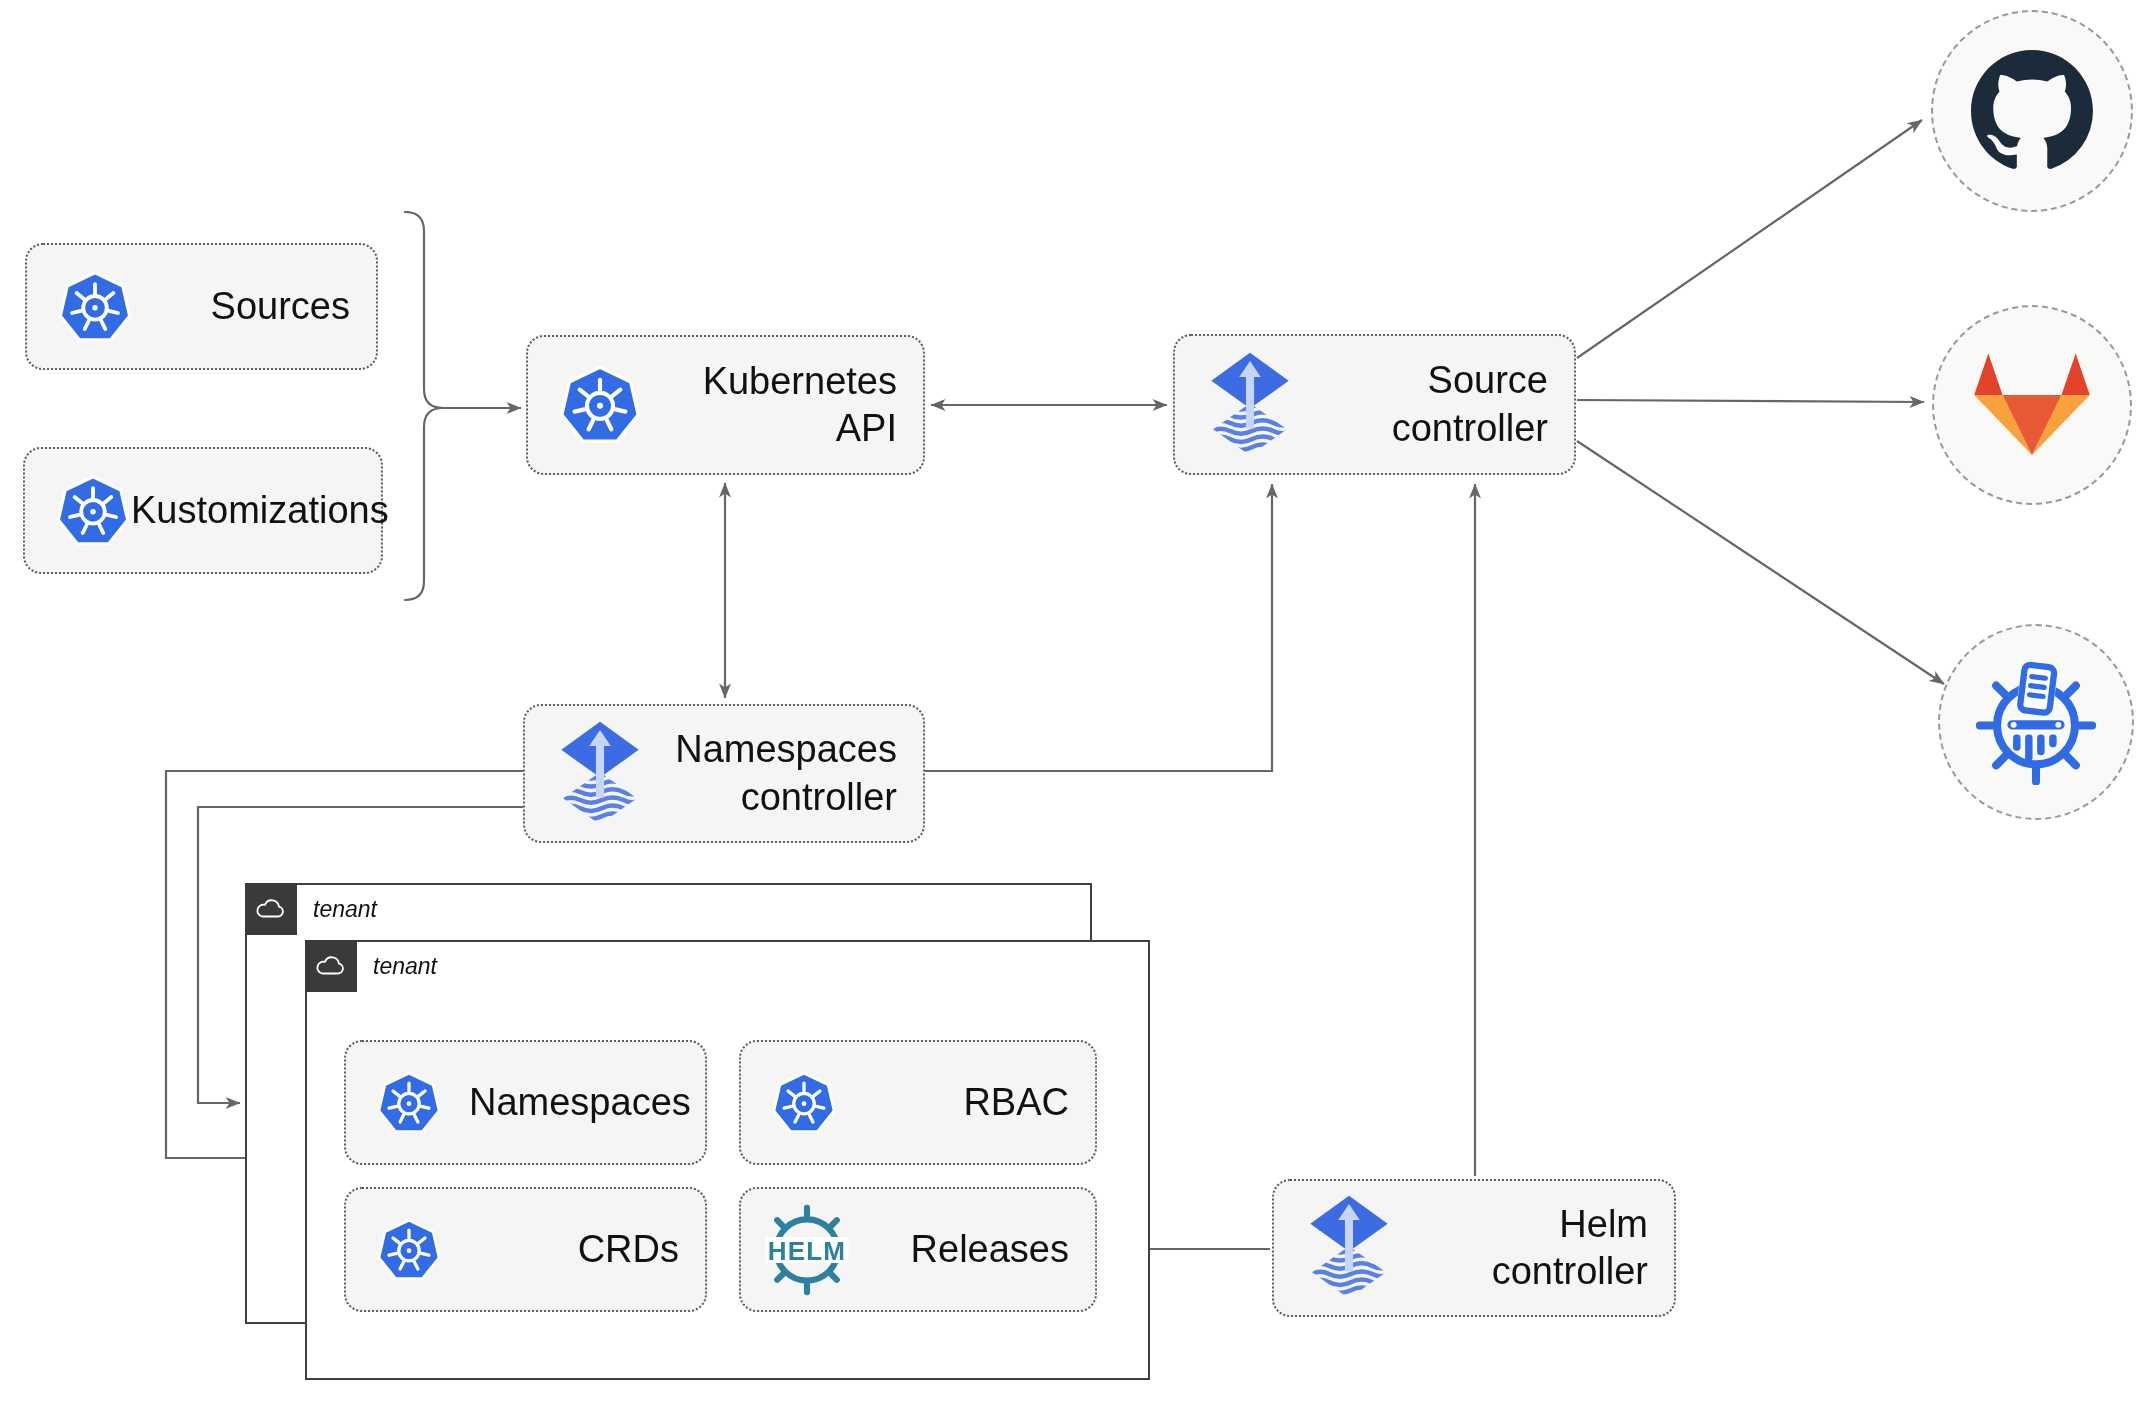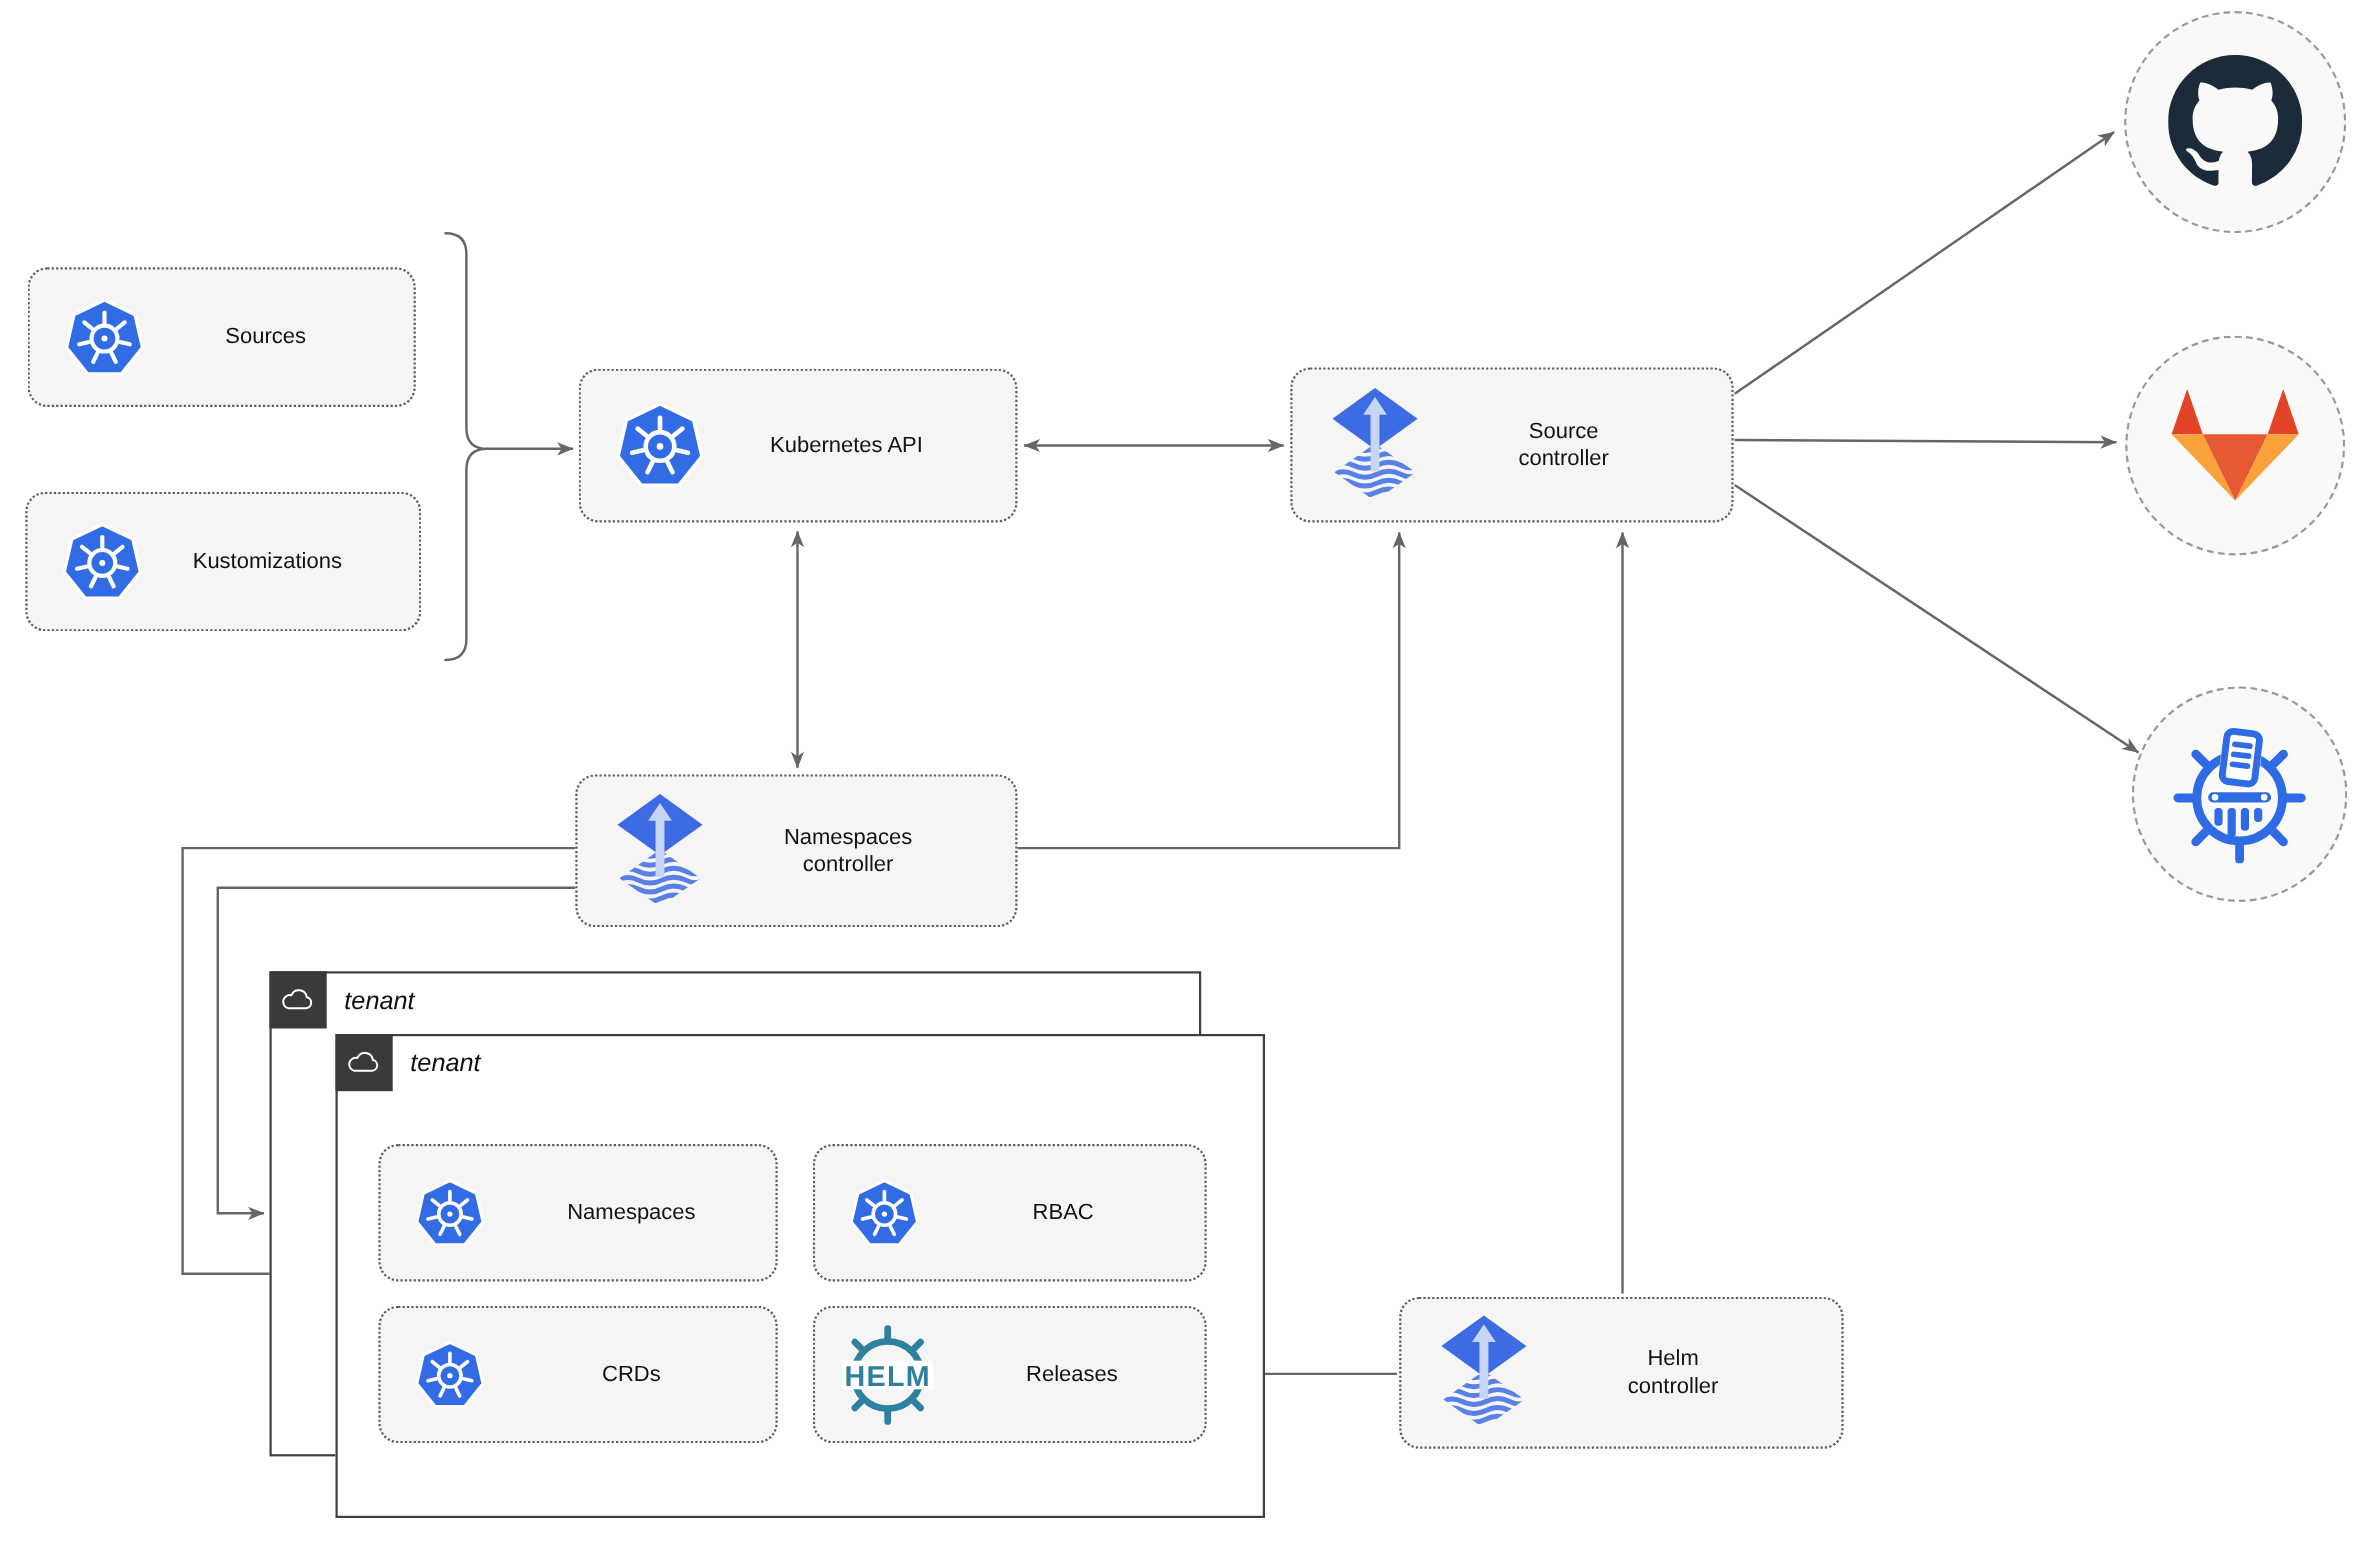--- a/index.html
+++ b/index.html
@@ -5,21 +5,21 @@
   html,body{margin:0;padding:0;background:#fff;font-family:"Liberation Sans",sans-serif;}
   #canvas{position:relative;width:2144px;height:1407px;background:#fff;overflow:hidden;}
   #wires{position:absolute;left:0;top:0;z-index:0;}
   .node{
     position:absolute;display:flex;align-items:center;
     background:#f5f5f5;border:2px dotted #5c5c5c;border-radius:18px;
     box-sizing:border-box;z-index:3;
   }
   .node .ic{flex:0 0 auto;margin-left:30px;}
   .node .label{
-    flex:1;text-align:center;font-size:20px;color:#111;
+    flex:1;text-align:right;font-size:38px;color:#111;
     white-space:pre-line;line-height:1.25;padding-right:26px;
   }
   .tenant{
     position:absolute;background:#fff;border:2px solid #3f3f3f;
     box-sizing:border-box;
   }
   .tenant-back{z-index:1;}
   .tenant-front{z-index:2;}
   .tenant-badge{
     position:absolute;left:-2px;top:-2px;width:52px;height:52px;

